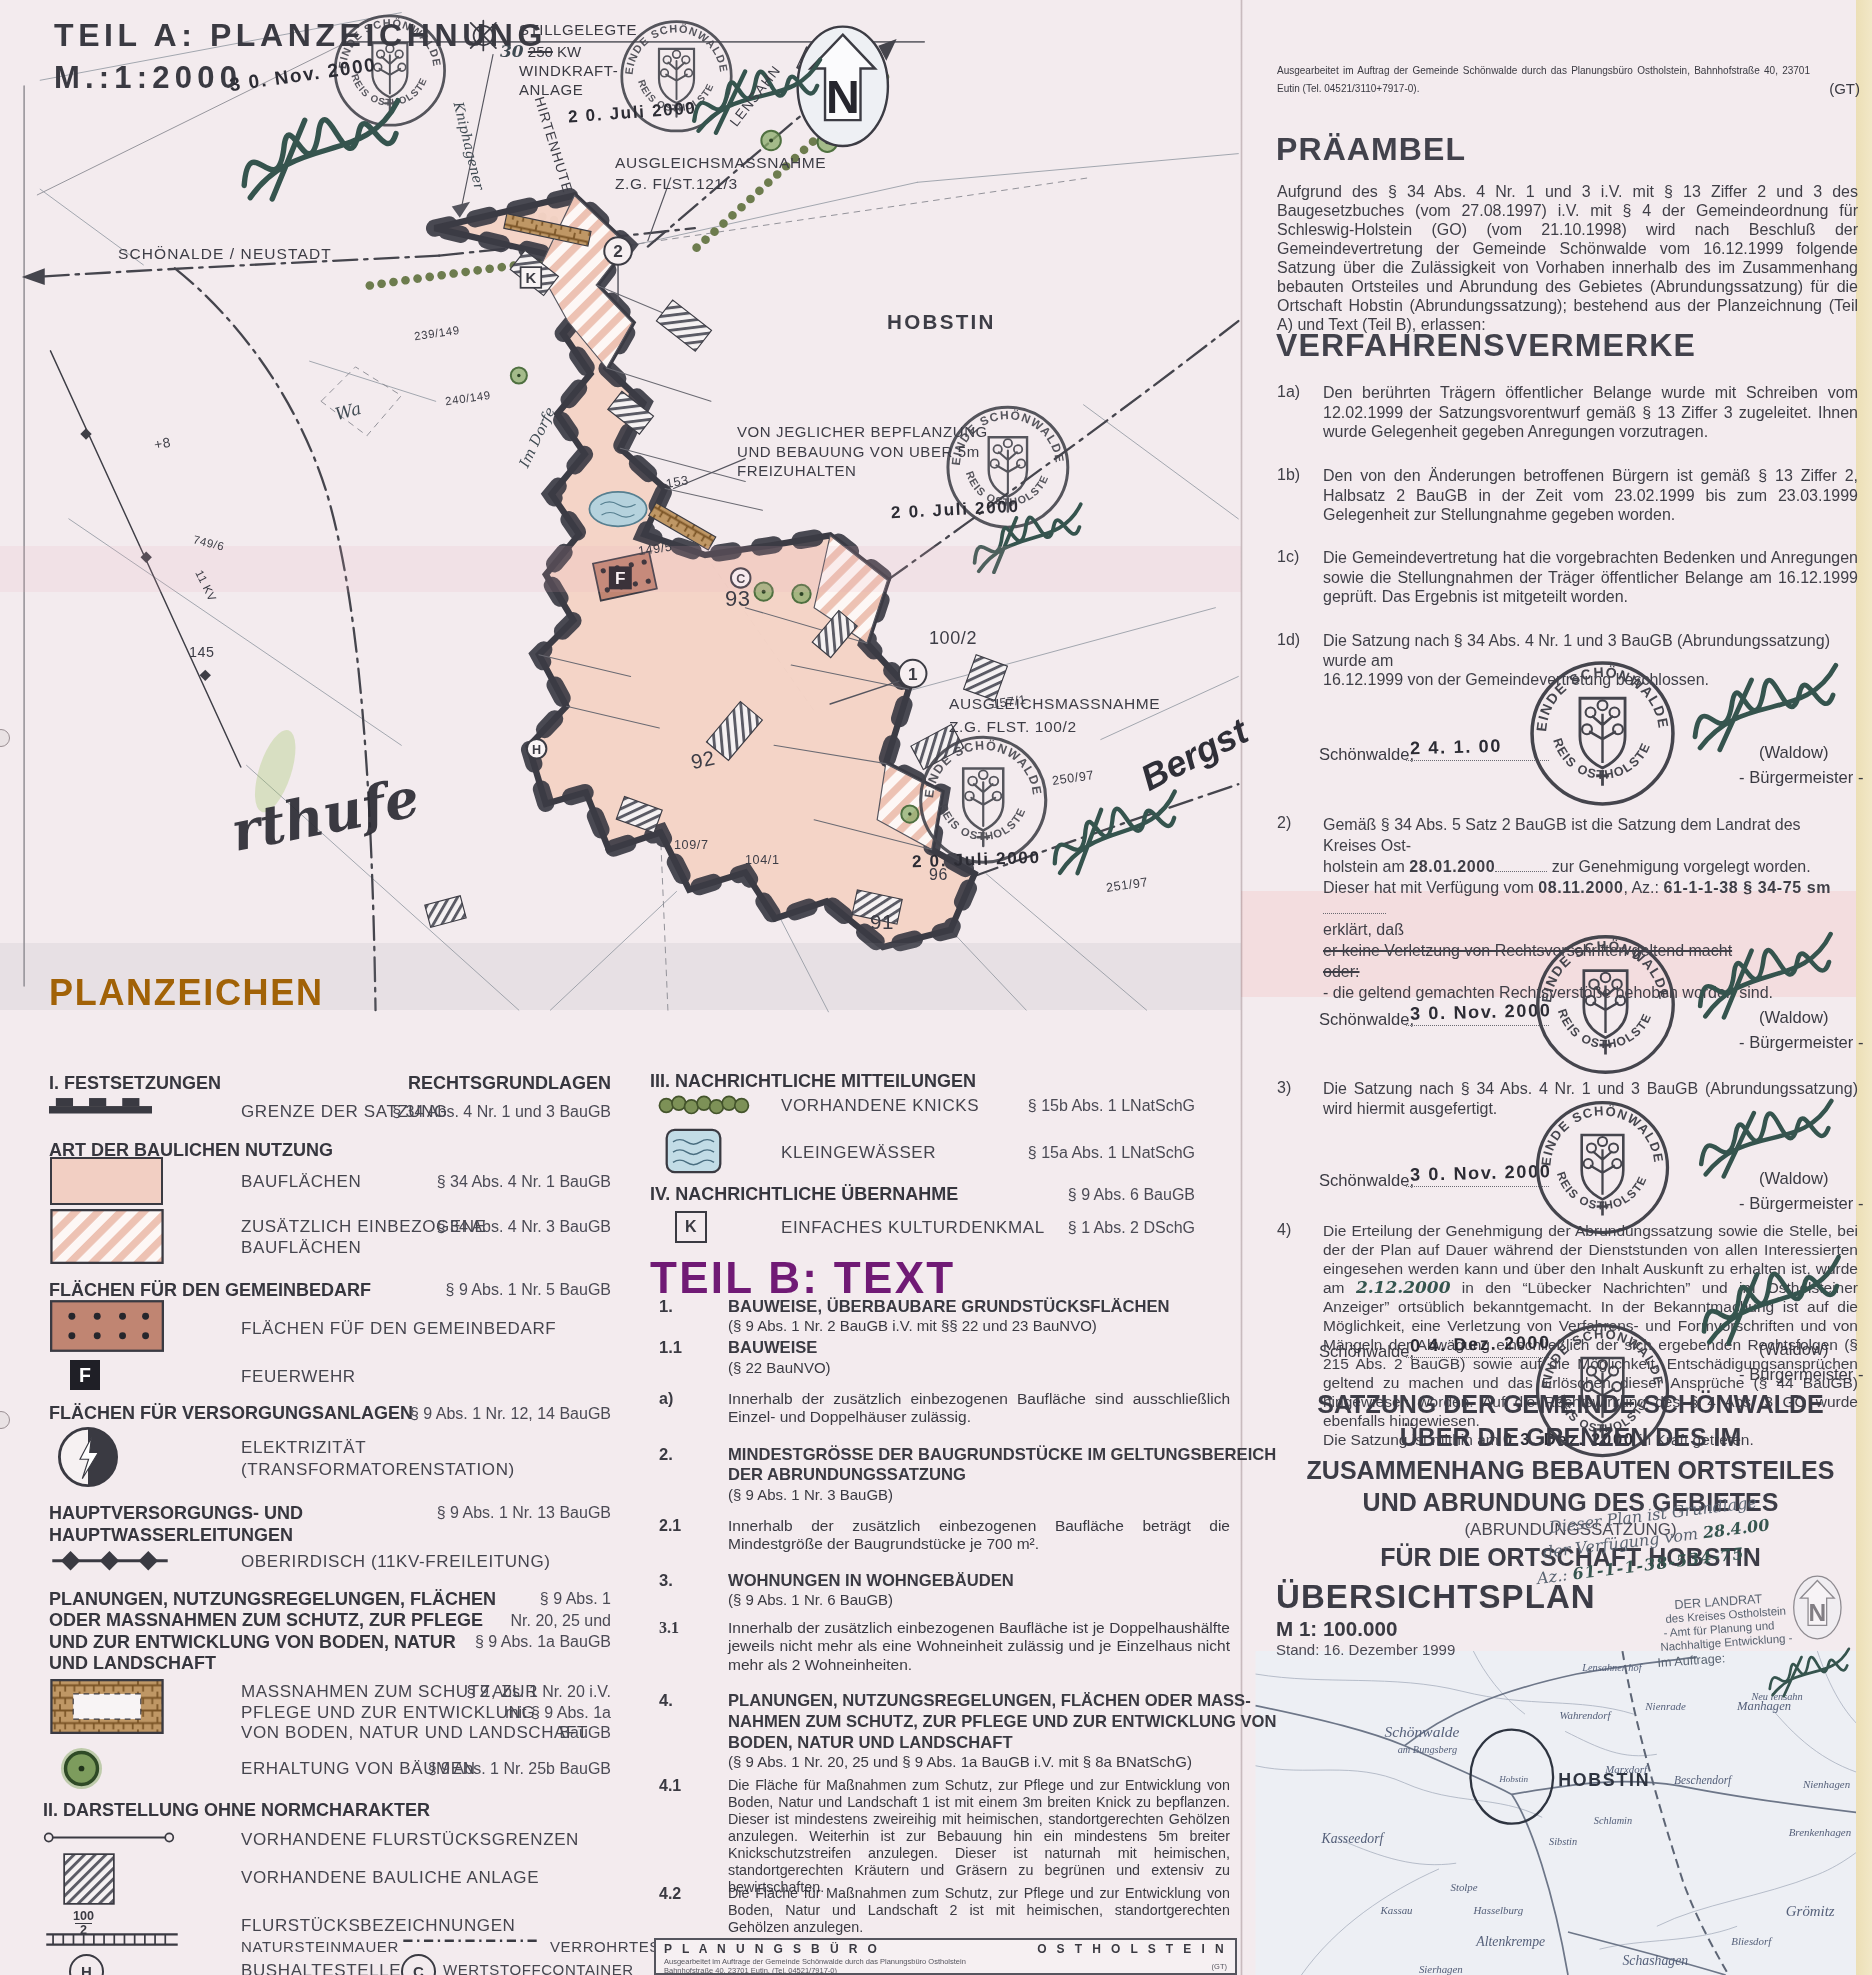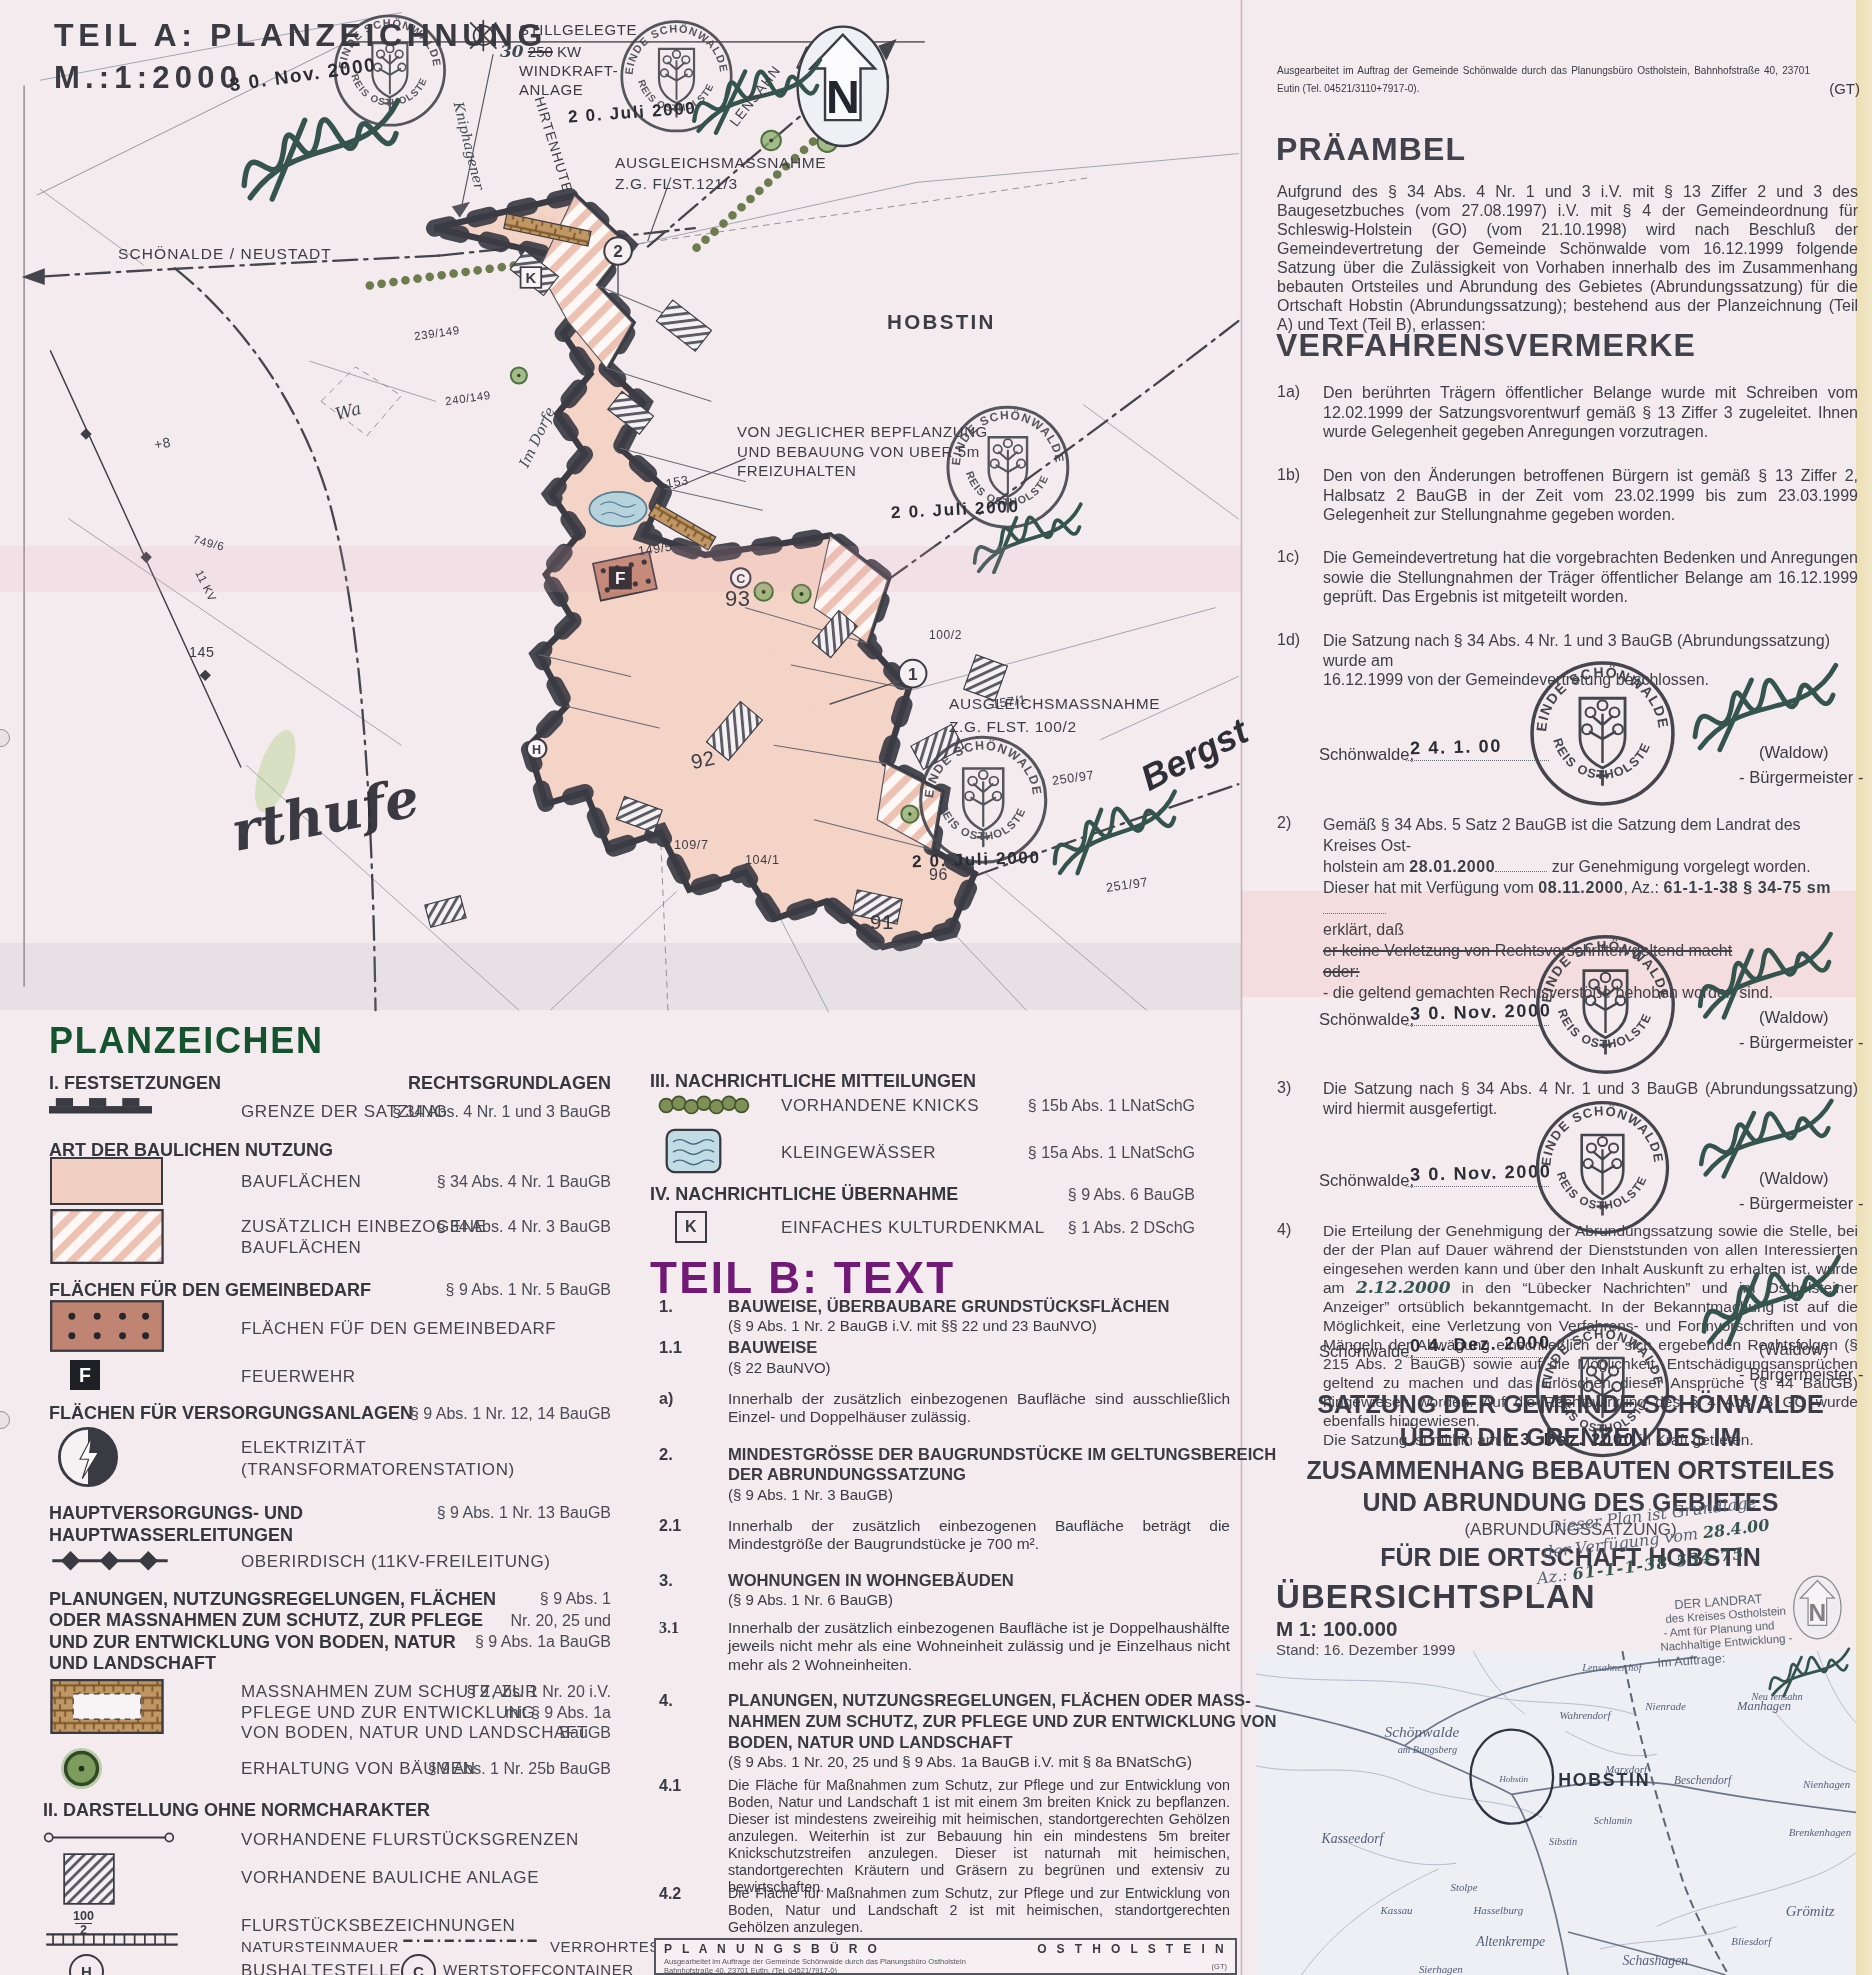--- a/index.html
+++ b/index.html
@@ -366,26 +366,26 @@
 <div class="t maplbl" style="left:445px;top:392px;font-size:11.5px;transform:rotate(-8deg);">240/149</div>
 <div class="t hand" style="left:516px;top:463px;font-size:14.3px;transform:rotate(-65deg);transform-origin:0 0;">Im Dorfe</div>
 <div class="t maplbl" style="left:666px;top:475px;font-size:12.6px;transform:rotate(-10deg);">153</div>
 <div class="t maplbl" style="left:638px;top:542px;font-size:12.6px;transform:rotate(-8deg);">149/5</div>
 <div class="t maplbl" style="left:725px;top:586px;font-size:22px;">93</div>
 <div class="t maplbl" style="left:691px;top:748px;font-size:20.6px;transform:rotate(-12deg);">92</div>
 <div class="t maplbl" style="left:870px;top:910px;font-size:20.6px;">91</div>
 <div class="t maplbl" style="left:929px;top:866px;font-size:16px;">96</div>
 <div class="t maplbl" style="left:745px;top:853px;font-size:12.6px;">104/1</div>
 <div class="t maplbl" style="left:674px;top:838px;font-size:12.6px;">109/7</div>
-<div class="t maplbl" style="left:929px;top:628px;font-size:12px;">100/2</div>
+<div class="t maplbl" style="left:929px;top:628px;font-size:18px;">100/2</div>
 <div class="t maplbl" style="left:1106px;top:878px;font-size:12.6px;transform:rotate(-8deg);">251/97</div>
 <div class="t maplbl" style="left:1052px;top:771px;font-size:12.6px;transform:rotate(-8deg);">250/97</div>
 <div class="t maplbl" style="left:992px;top:695px;font-size:12.6px;transform:rotate(-8deg);">157/1</div>
 
-<div class="t b" style="left:49px;top:1020px;font-size:36px;letter-spacing:1.7px;color:#14532d;">PLANZEICHEN</div>
+<div class="t b" style="left:49px;top:972px;font-size:36px;letter-spacing:1.7px;color:#a16207;">PLANZEICHEN</div>
 
 <div class="t lg-h" style="left:49px;top:1073px;">I. FESTSETZUNGEN</div>
 <div class="t lg-h" style="left:611px;top:1073px;transform:translateX(-100%);">RECHTSGRUNDLAGEN</div>
 
 <svg style="left:49px;top:1098px;" width="103" height="23" viewBox="0 0 180 40">
   <rect y="14" width="180" height="13" fill="#3a3a42"></rect>
   <rect x="12" width="30" height="14" fill="#3a3a42"></rect>
       <rect x="70" width="30" height="14" fill="#3a3a42"></rect>
       <rect x="128" width="30" height="14" fill="#3a3a42"></rect>
 </svg>

